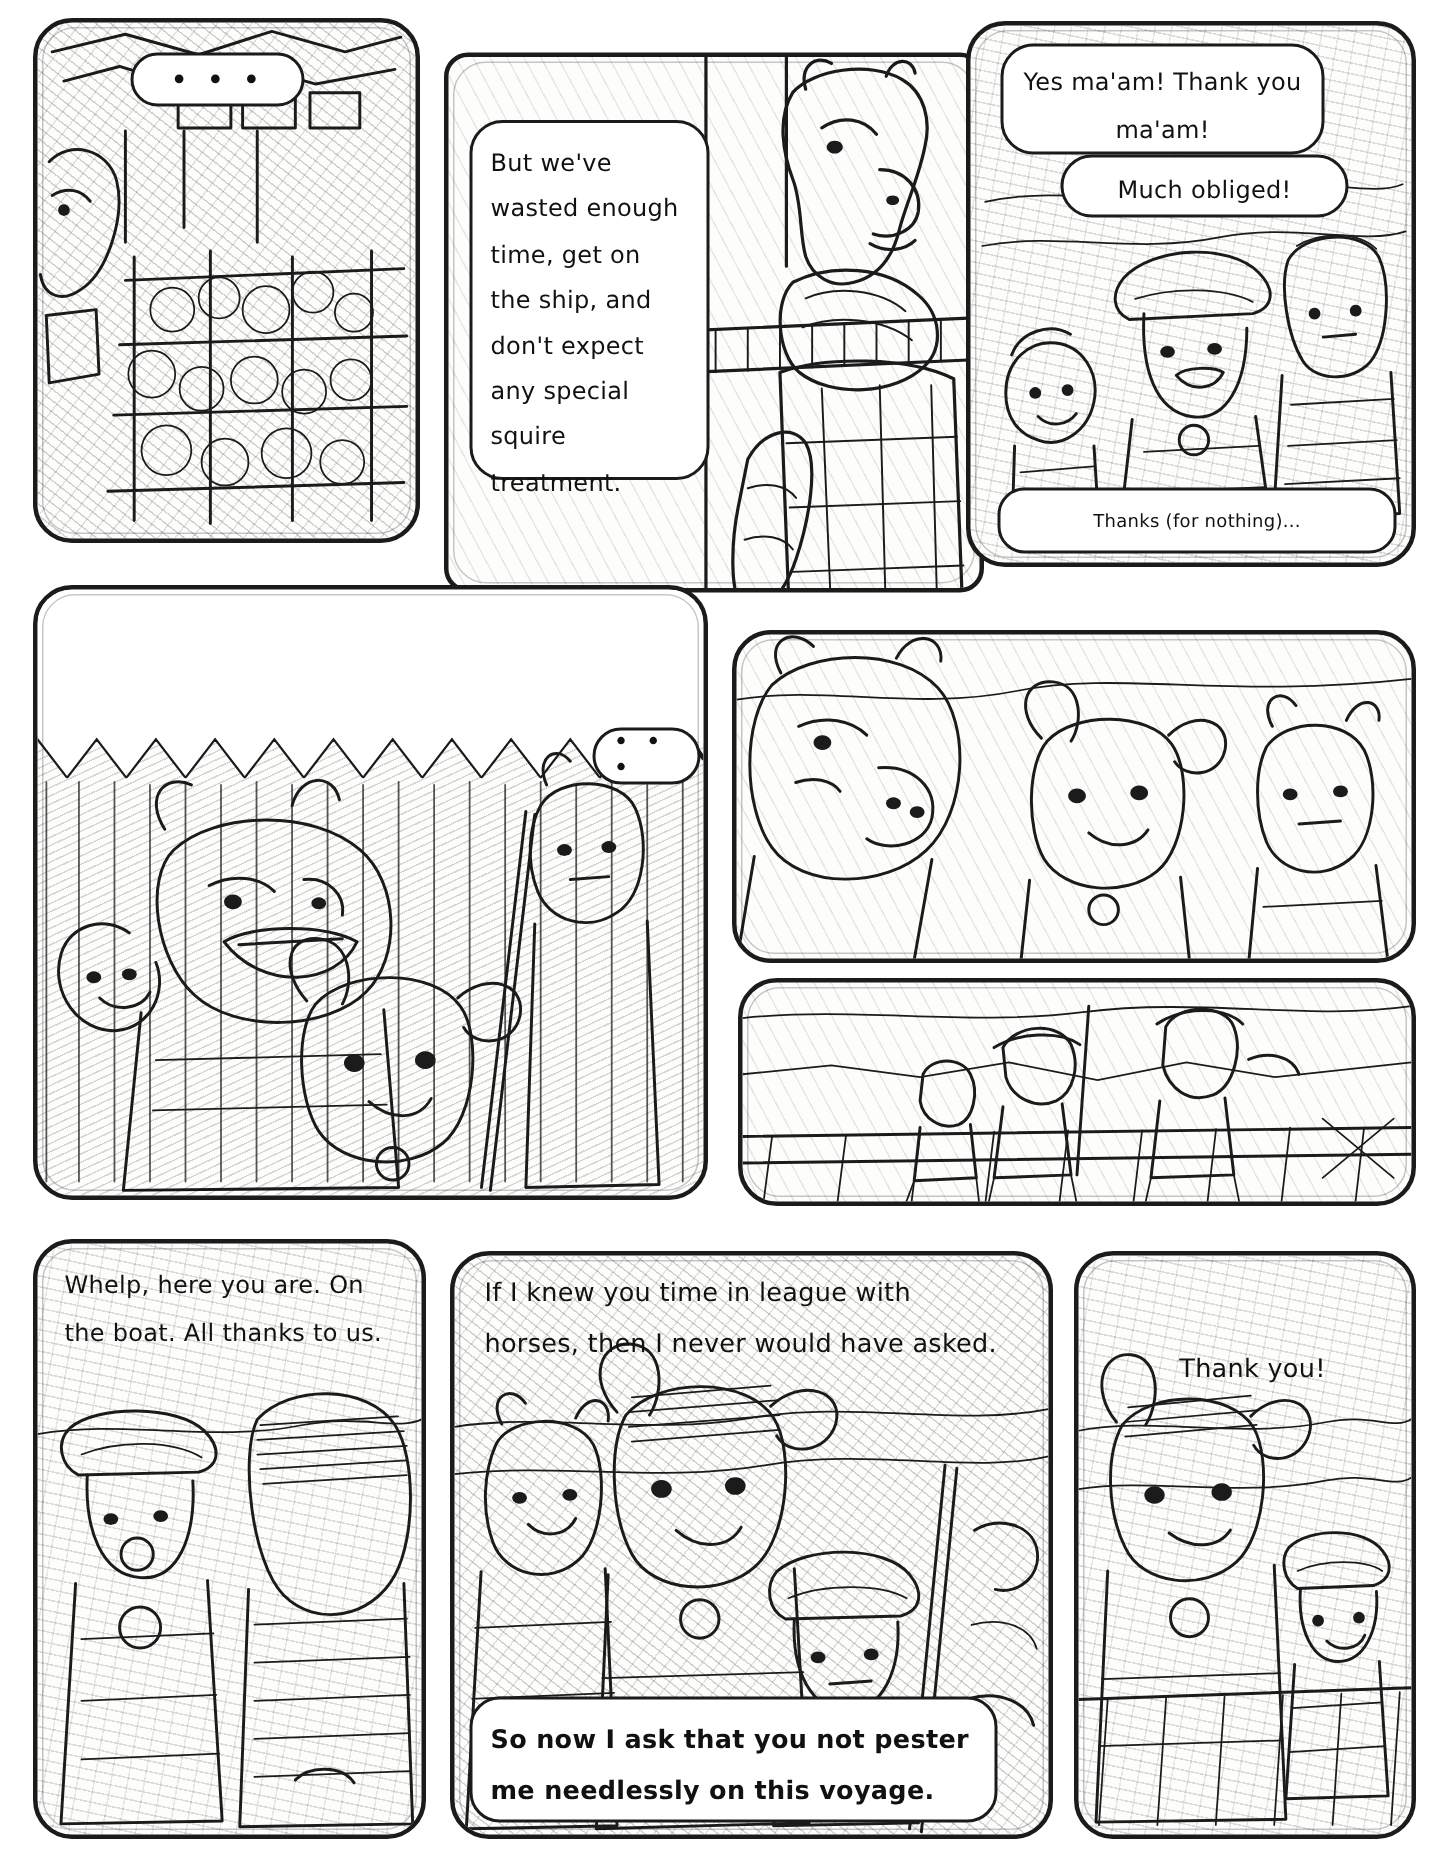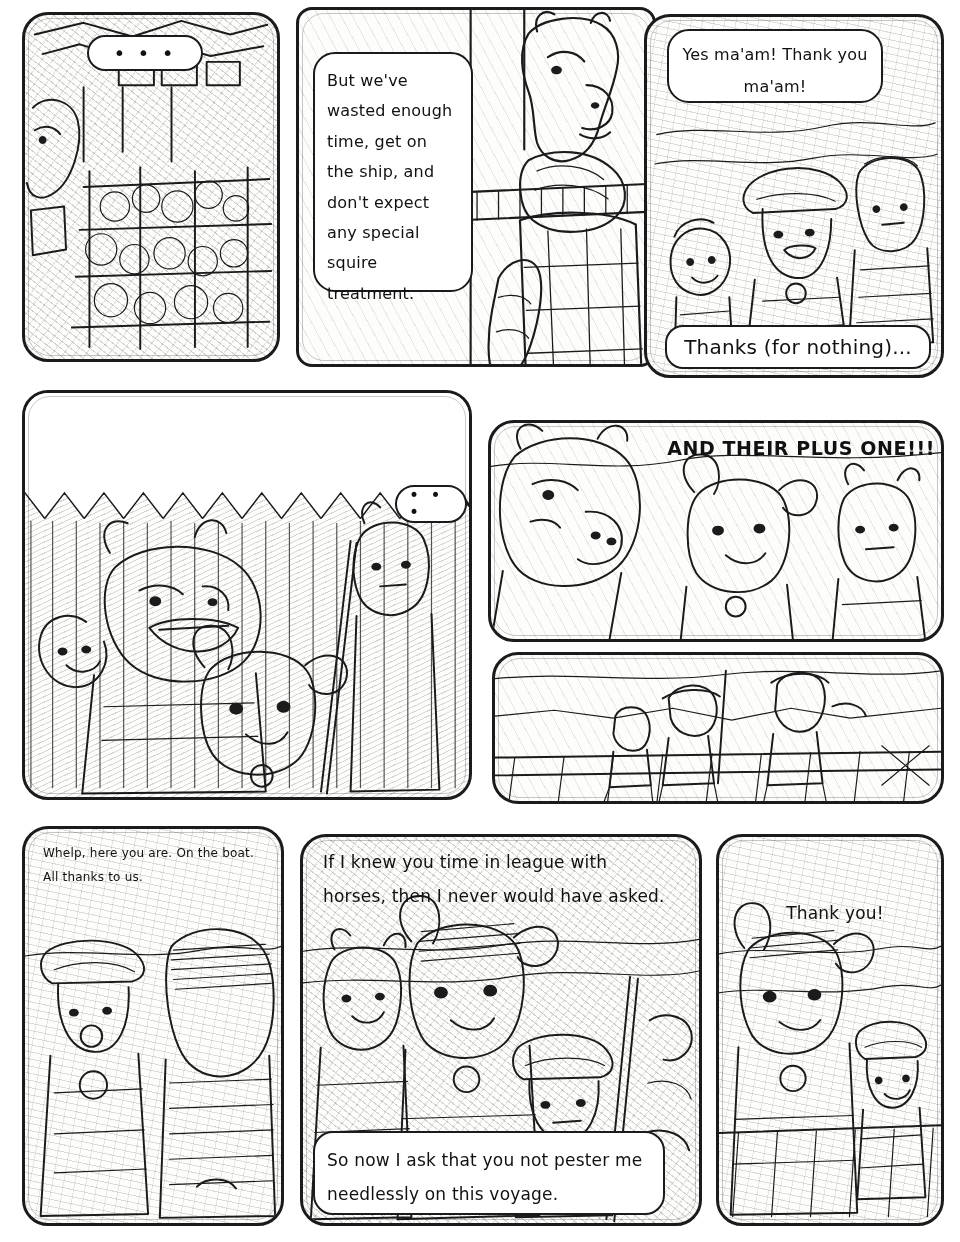--- a/index.html
+++ b/index.html
@@ -143,21 +143,21 @@
   </svg>
   <div class="balloon" style="left:62px; top:20px; width:116px; height:36px; display:flex; align-items:center; justify-content:center; border-radius:40px;">
     <span class="ellipsis" style="position:static;">• • •</span>
   </div>
   <svg class="tail" width="40" height="30" viewBox="0 0 40 30" style="left:98px; top:52px;">
     <path d="M4 0 L30 2 L12 26 Z" fill="#fff" stroke="#1b1b1b" stroke-width="2"></path>
     <path d="M4 0 L30 1" stroke="#fff" stroke-width="3"></path>
   </svg>
 </div>
 
-<div class="panel" style="left:296px; top:7px; width:360px; height:360px;border-radius:16px;">
+<div class="panel" style="left:296px; top:35px; width:360px; height:360px;border-radius:16px;">
   <div class="art hatch-light"></div>
   <svg class="art" viewBox="0 0 330 360">
 
     <path class="ink" d="M160 0 L160 360 M210 0 L210 130"></path>
     <path class="ink" d="M150 170 L330 162 M150 196 L330 188"></path>
     <path class="ink-thin" d="M166 170 L166 196 M186 169 L186 195 M206 168 L206 194 M226 167 L226 193 M246 166 L246 192 M266 165 L266 191 M286 164 L286 190 M306 163 L306 189"></path>
 
     <path class="ink" d="M214 22 C226 8, 262 2, 282 14 C296 22, 300 40, 296 56 C292 76, 284 92, 280 108 C276 124, 268 136, 252 140 C238 144, 226 136, 222 124 C218 110, 220 92, 214 76 C208 60, 204 38, 214 22 Z"></path>
     <path class="ink" d="M222 20 C218 6, 228 -2, 238 4"></path>
     <path class="ink" d="M272 12 C276 0, 288 0, 290 10"></path>
@@ -212,26 +212,27 @@
     <path class="ink" d="M212 238 L206 336 L292 332 L286 236"></path>
     <path class="ink-thin" d="M218 258 L288 254 M216 286 L290 282 M214 312 L292 308"></path>
   </svg>
 
   <div class="balloon hand" style="left:20px; top:12px; width:216px; height:74px; text-align:center; line-height:2.0; font-size:16px;">Yes ma'am! Thank you ma'am!</div>
   <svg class="tail" width="34" height="40" viewBox="0 0 34 40" style="left:56px; top:82px;">
     <path d="M2 0 L26 0 L10 34 Z" fill="#fff" stroke="#1b1b1b" stroke-width="2"></path>
     <path d="M2 0 L26 0" stroke="#fff" stroke-width="3"></path>
   </svg>
 
+  <div class="balloon hand" style="left:60px; top:86px; width:192px; height:42px; text-align:center; line-height:1.7; font-size:16px;">Much obliged!</div>
   <svg class="tail" width="34" height="46" viewBox="0 0 34 46" style="left:168px; top:124px;">
     <path d="M4 0 L28 0 L12 40 Z" fill="#fff" stroke="#1b1b1b" stroke-width="2"></path>
     <path d="M4 0 L28 0" stroke="#fff" stroke-width="3"></path>
   </svg>
 
-  <div class="balloon caption hand" style="left:18px; top:308px; width:266px; height:44px; display:flex; align-items:center; justify-content:center; font-size:20px;">Thanks (for nothing)...</div>
+  <div class="balloon caption hand" style="left:18px; top:308px; width:266px; height:44px; display:flex; align-items:center; justify-content:center; font-size:12px;">Thanks (for nothing)...</div>
 </div>
 
 <div class="panel" style="left:22px; top:390px; width:450px; height:410px;">
   <div class="art hatch-c"></div>
   <svg class="art" viewBox="0 0 450 410">
 
     <path class="ink" d="M0 100 L20 126 L40 100 L60 126 L80 100 L100 126 L120 100 L140 126 L160 100 L180 126 L200 100 L220 126 L240 100 L260 126 L280 100 L300 126 L320 100 L340 126 L360 100 L380 126 L400 100 L420 126 L440 100 L450 114" style="fill:none;stroke:#1b1b1b;stroke-width:3"></path>
     <path d="M0 0 L450 0 L450 104 L440 100 L420 126 L400 100 L380 126 L360 100 L340 126 L320 100 L300 126 L280 100 L260 126 L240 100 L220 126 L200 100 L180 126 L160 100 L140 126 L120 100 L100 126 L80 100 L60 126 L40 100 L20 126 L0 100 Z" fill="#ffffff" stroke="none"></path>
 
     <g class="ink-thin" opacity="0.75">
@@ -309,21 +310,20 @@
 
     <path class="ink" d="M358 76 C372 56, 412 56, 424 78 C434 98, 432 138, 414 152 C394 168, 366 160, 358 140 C350 120, 350 92, 358 76 Z"></path>
     <path class="ink" d="M362 62 C352 44, 368 34, 378 48"></path>
     <path class="ink" d="M412 58 C420 40, 436 44, 434 58"></path>
     <path class="ink-fill" d="M374 104 a5 4 0 1 0 0.1 0"></path>
     <path class="ink-fill" d="M408 102 a5 4 0 1 0 0.1 0"></path>
     <path class="ink" d="M380 128 L408 126"></path>
     <path class="ink" d="M352 158 L346 222 L440 220 L432 156"></path>
     <path class="ink-thin" d="M356 184 L436 180"></path>
   </svg>
-  <div class="balloon caption hand shout" style="left:148px; top:8px; width:296px; height:36px; font-size:19px; border:none; background:transparent; padding:0; display:flex; align-items:center; justify-content:flex-end;">AND THEIR PLUS ONE!!!</div>
 </div>
 
 <div class="panel" style="left:492px; top:652px; width:452px; height:152px;">
   <div class="art hatch-light"></div>
   <svg class="art" viewBox="0 0 452 152">
     <path class="ink-thin" d="M0 24 C80 16, 150 30, 230 20 C310 10, 380 26, 452 16"></path>
     <path class="ink" d="M0 104 L452 98"></path>
     <path class="ink" d="M0 122 L452 116"></path>
     <g class="ink-thin">
       <path d="M20 104 L14 150 M70 103 L64 150 M120 102 L114 150 M170 101 L164 150 M220 100 L214 150 M270 100 L264 150 M320 99 L314 150 M370 98 L364 150 M420 98 L414 150"></path>
@@ -365,21 +365,21 @@
     <path class="ink" d="M150 120 C172 96, 226 96, 244 124 C258 146, 258 200, 244 226 C228 256, 190 262, 168 240 C146 218, 138 144, 150 120 Z"></path>
     <g class="ink-thin">
       <path d="M152 124 L246 118 M150 134 L250 128 M150 144 L252 138 M152 154 L252 148 M154 164 L252 158"></path>
     </g>
     <path class="ink" d="M144 236 L138 398 L256 396 L250 232"></path>
     <g class="ink-thin">
       <path d="M148 260 L252 256 M148 286 L254 282 M148 312 L254 308 M148 338 L254 334 M148 364 L254 360"></path>
     </g>
     <path class="ink" d="M176 366 C186 356, 208 356, 216 368"></path>
   </svg>
-  <div class="balloon caption hand" style="left:14px; top:12px; width:226px; height:100px; font-size:12px; line-height:2.0; border:none; background:transparent; padding:0 4px;">Whelp, here you are. On the boat. All thanks to us.</div>
+  <div class="balloon caption hand" style="left:14px; top:12px; width:226px; height:100px; font-size:16px; line-height:2.0; border:none; background:transparent; padding:0 4px;">Whelp, here you are. On the boat. All thanks to us.</div>
 </div>
 
 <div class="panel" style="left:300px; top:834px; width:402px; height:392px;">
   <div class="art hatch-a"></div>
   <svg class="art" viewBox="0 0 402 392">
     <path class="ink-thin" d="M0 116 C60 106, 130 122, 200 110 C270 98, 340 116, 402 104"></path>
     <path class="ink-thin" d="M0 148 C70 140, 140 154, 210 142 C280 130, 350 148, 402 136"></path>
 
     <path class="ink" d="M28 128 C38 108, 82 106, 94 128 C104 148, 100 192, 84 206 C64 224, 34 216, 26 194 C18 172, 20 146, 28 128 Z"></path>
     <path class="ink" d="M32 114 C22 96, 38 86, 48 100"></path>
@@ -411,21 +411,21 @@
     <path class="ink" d="M254 290 L282 288"></path>
     <path class="ink" d="M222 310 L216 386 L314 384 L306 308"></path>
 
     <path class="ink" d="M332 142 L308 388"></path>
     <path class="ink" d="M340 144 L316 390"></path>
     <path class="ink" d="M352 186 C368 176, 390 182, 394 198 C398 216, 382 230, 366 226"></path>
     <path class="ink-thin" d="M350 250 C372 244, 390 252, 394 266"></path>
     <path class="ink" d="M348 300 C368 294, 388 302, 392 318"></path>
   </svg>
   <div class="balloon caption hand" style="left:16px; top:8px; width:350px; height:98px; font-size:17px; line-height:2.0; border:none; background:transparent; padding:0 4px;">If I knew you time in league with horses, then I never would have asked.</div>
-  <div class="balloon caption hand" style="left:10px; top:294px; width:352px; height:84px; font-size:17px; line-height:2.0; border:2px solid #1b1b1b; background:#fff; border-radius:20px; padding:10px 12px;">So now I ask that you not pester me needlessly on this voyage.</div>
+  <div class="balloon caption hand" style="left:10px; top:294px; width:352px; height:84px; font-size:17px; line-height:2.0; border:2px solid #1b1b1b; background:#fff; border-radius:20px; padding:10px 12px;font-weight:bold;">So now I ask that you not pester me needlessly on this voyage.</div>
 </div>
 
 <div class="panel" style="left:716px; top:834px; width:228px; height:392px;">
   <div class="art hatch-b"></div>
   <svg class="art" viewBox="0 0 228 392">
     <path class="ink-thin" d="M0 120 C50 110, 110 126, 170 114 C200 108, 216 120, 228 112"></path>
     <path class="ink-thin" d="M0 160 C50 152, 110 166, 170 154 C200 148, 216 160, 228 152"></path>
     <path class="ink" d="M0 304 L228 296"></path>
     <g class="ink-thin">
       <path d="M20 304 L14 390 M60 303 L54 390 M100 302 L94 390 M140 301 L134 390 M180 300 L174 390 M220 299 L214 390"></path>

